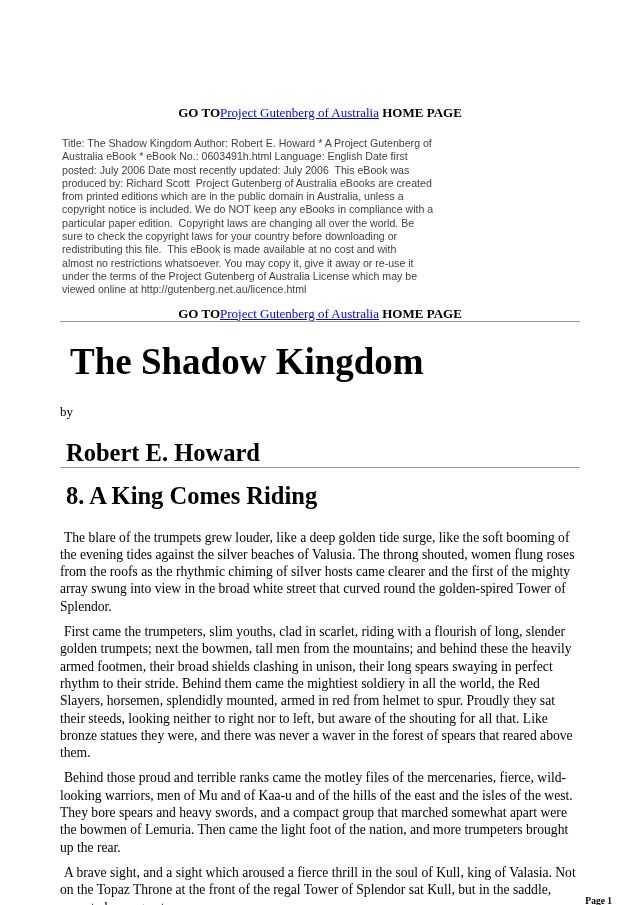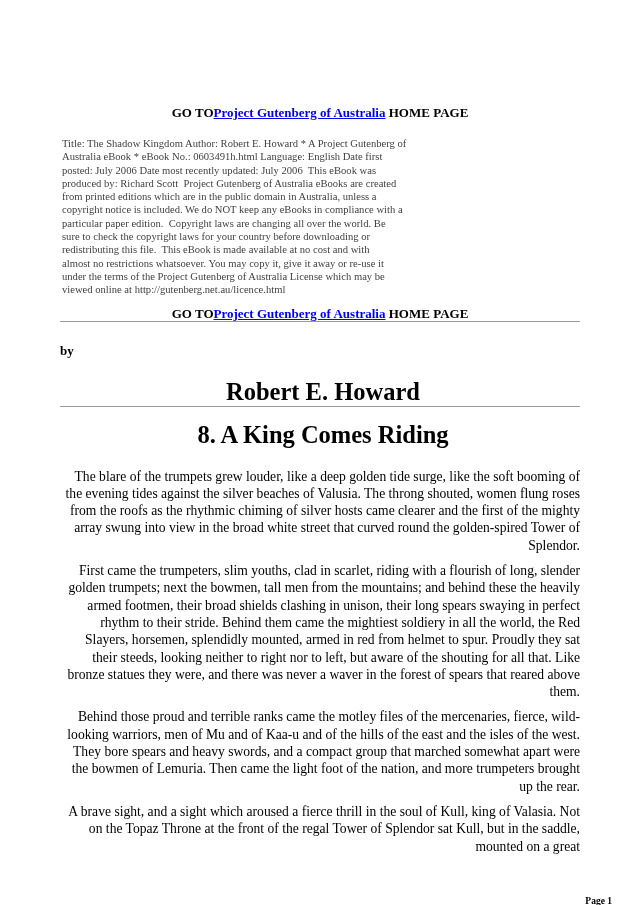--- a/index.html
+++ b/index.html
@@ -17,28 +17,28 @@
   }
   .goto-line {
     text-align: center;
     font-weight: bold;
     font-size: 13px;
     line-height: 15px;
   }
   .goto-line-top { padding-top: 105px; }
   .goto-line-bottom { margin-top: 9px; }
   .goto-line a {
-    font-weight: bold;
+    font-weight: normal;
     color: #0000ee;
     text-decoration: underline;
     cursor: pointer;
   }
   pre.meta {
     margin: 17px 0 0 2px;
-    font-family: Liberation Serif, serif;
+    font-family: Liberation Sans, sans-serif;
     font-size: 10.6px;
     line-height: 13.3px;
     color: #3f3f3f;
     white-space: pre;
   }
   hr.rule {
     border: none;
     border-top: 1px solid #999999;
     margin: 0;
     height: 0;
@@ -48,39 +48,38 @@
   h1.book-title {
     margin: 18px 0 0 0;
     padding-left: 10px;
     font-size: 37px;
     line-height: 43px;
     font-weight: bold;
   }
   .byline {
     margin-top: 21px;
     font-size: 13px;
-    font-weight: bold;
+    font-weight: normal;
     line-height: 15px;
   }
   h2.author-name, h2.chapter-heading {
     margin: 0;
     font-size: 24.5px;
     line-height: 28px;
     font-weight: bold;
     padding-left: 6px;
-    text-align: center;
   }
   h2.author-name { margin-top: 20px; }
   h2.chapter-heading { margin-top: 14px; }
   .body-text p {
     margin: 8px 0 0 0;
     font-size: 13.6px;
     line-height: 17.3px;
     text-indent: 4px;
-    text-align: right;
+    text-align: left;
   }
   .body-text p.first { margin-top: 19px; }
   .page-number {
     position: absolute;
     right: 28px;
     top: 876px;
     font-size: 9.5px;
     font-weight: bold;
     margin-top: 20px;
   }
@@ -102,20 +101,21 @@
 sure to check the copyright laws for your country before downloading or
 redistributing this file.  This eBook is made available at no cost and with
 almost no restrictions whatsoever. You may copy it, give it away or re-use it
 under the terms of the Project Gutenberg of Australia License which may be
 viewed online at http://gutenberg.net.au/licence.html</pre>
 
   <div class="goto-line goto-line-bottom"><b>GO TO</b><a>Project Gutenberg of Australia</a><b> HOME PAGE</b></div>
 
   <hr class="rule rule-1">
 
+  <h1 class="book-title">The Shadow Kingdom</h1>
 
   <div class="byline">by</div>
 
   <h2 class="author-name">Robert E. Howard</h2>
 
   <hr class="rule rule-2">
 
   <h2 class="chapter-heading">8. A King Comes Riding</h2>
 
   <div class="body-text">

